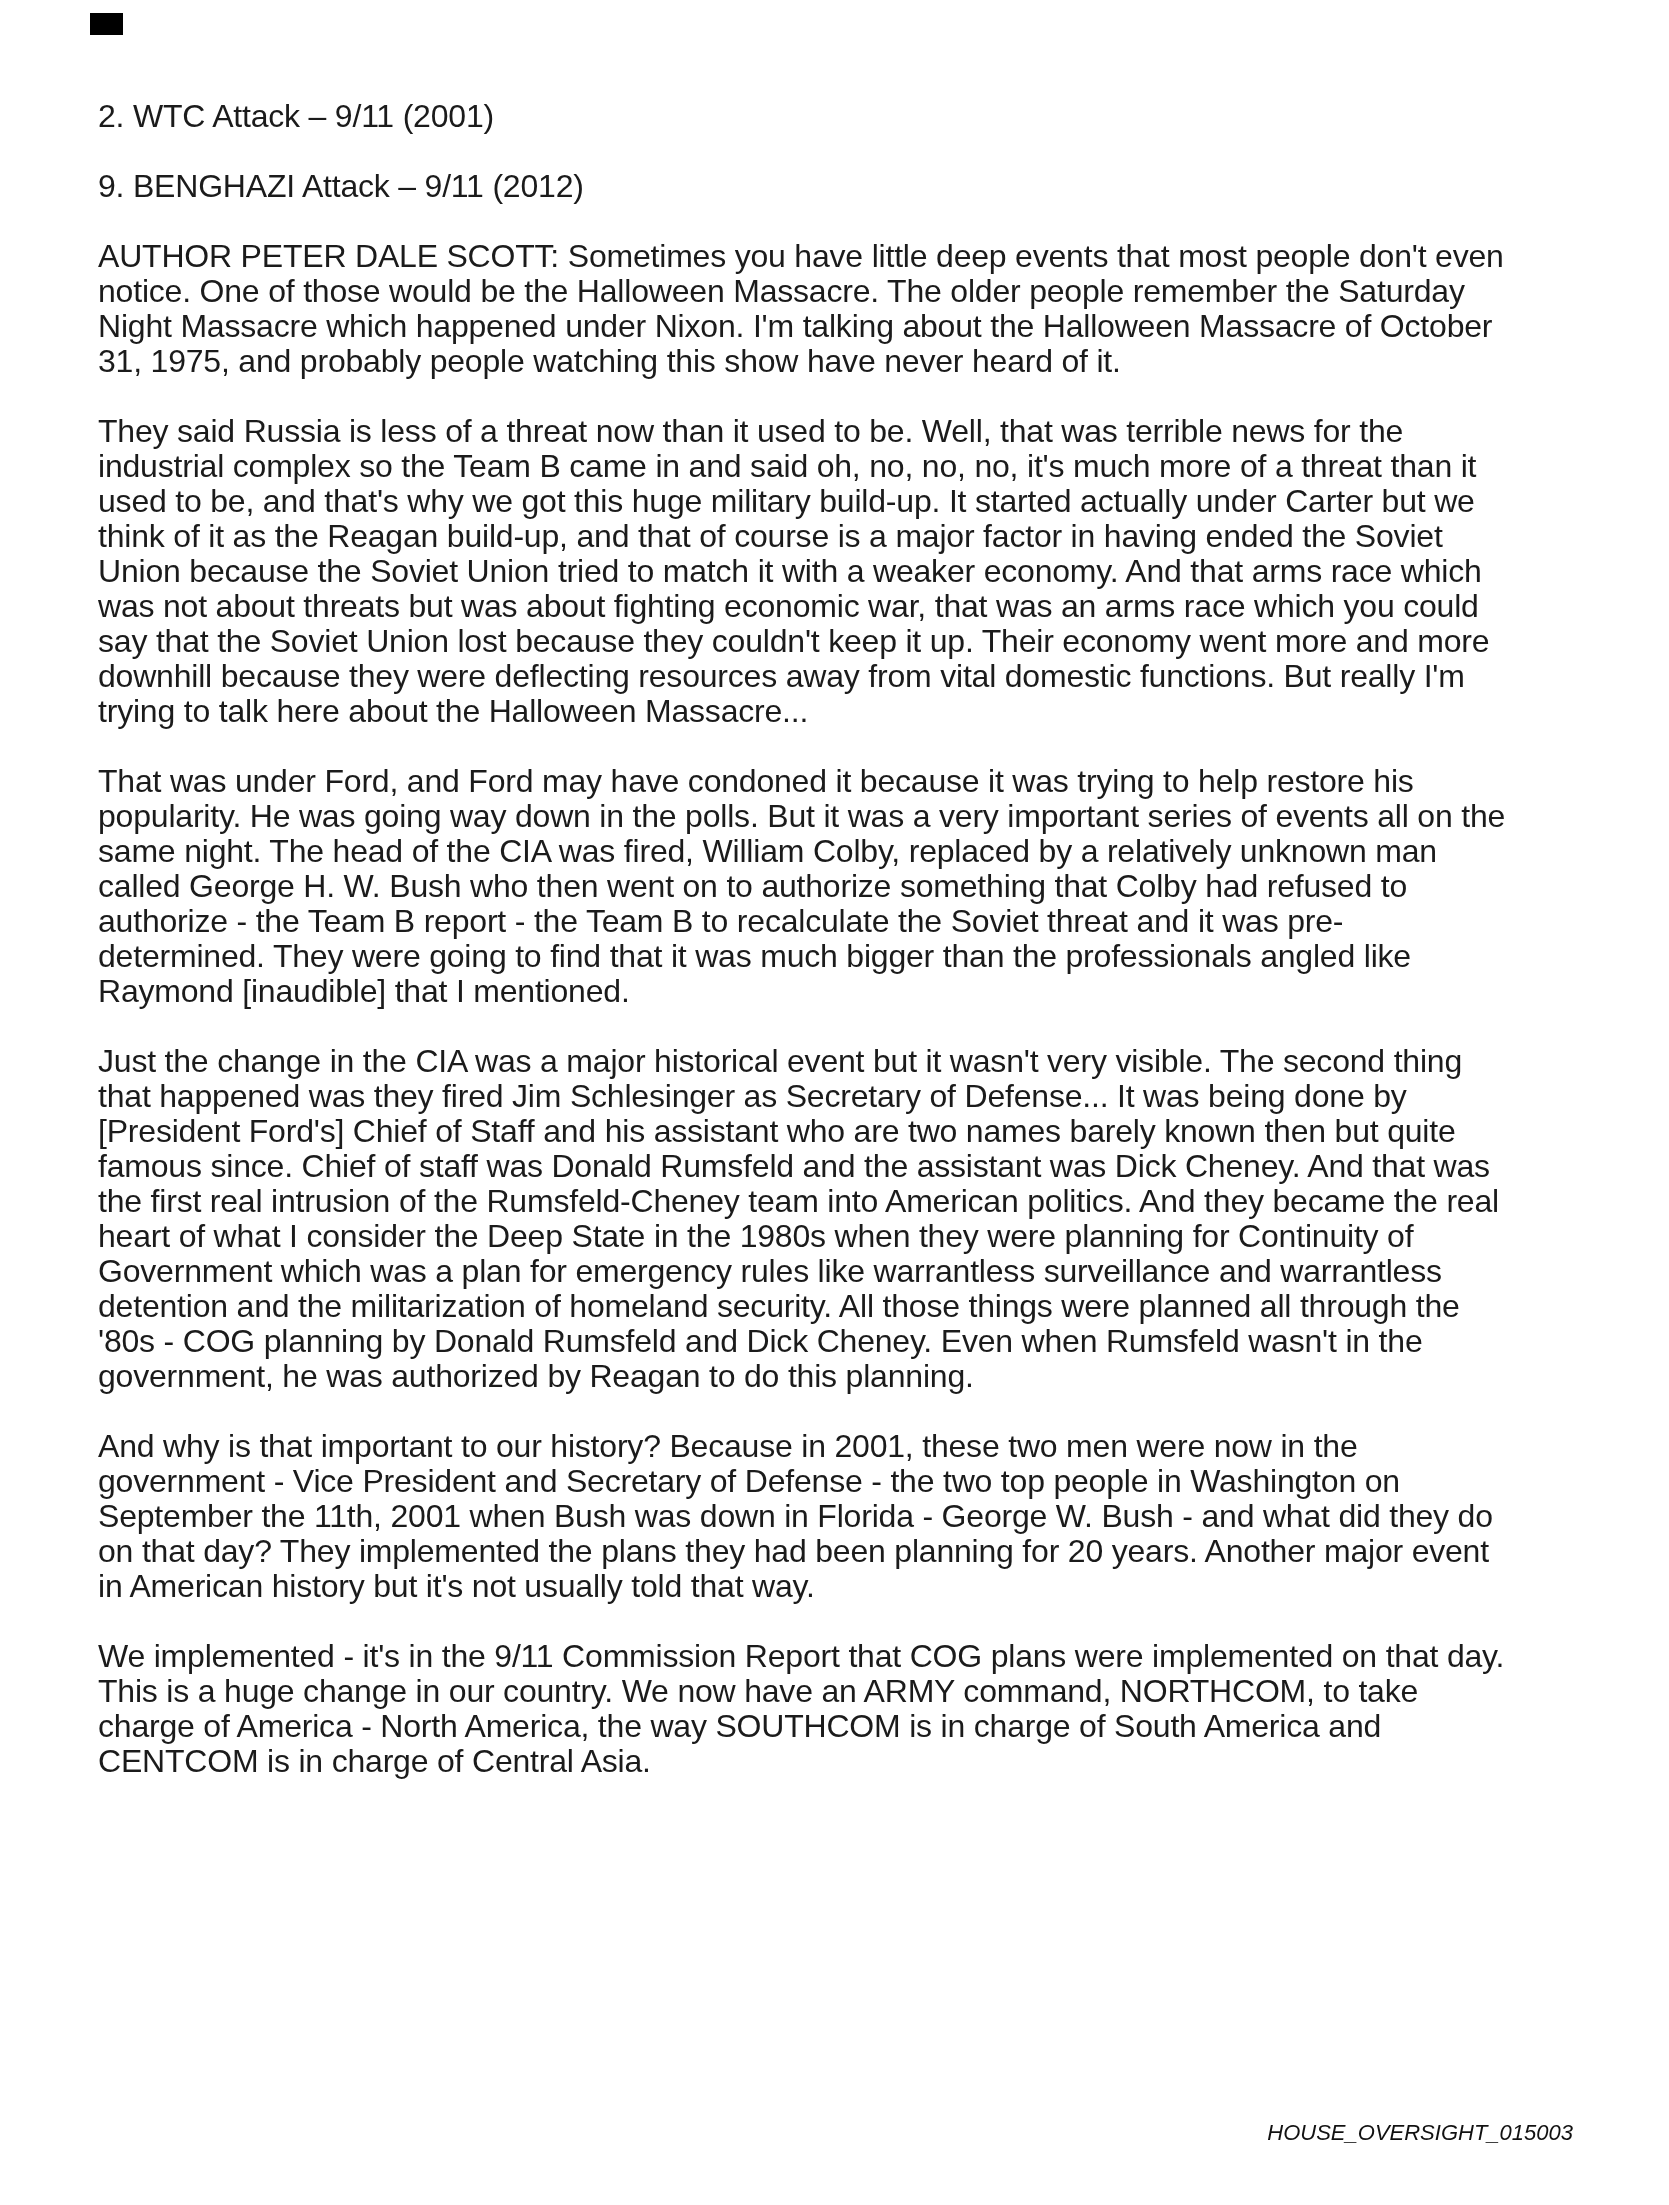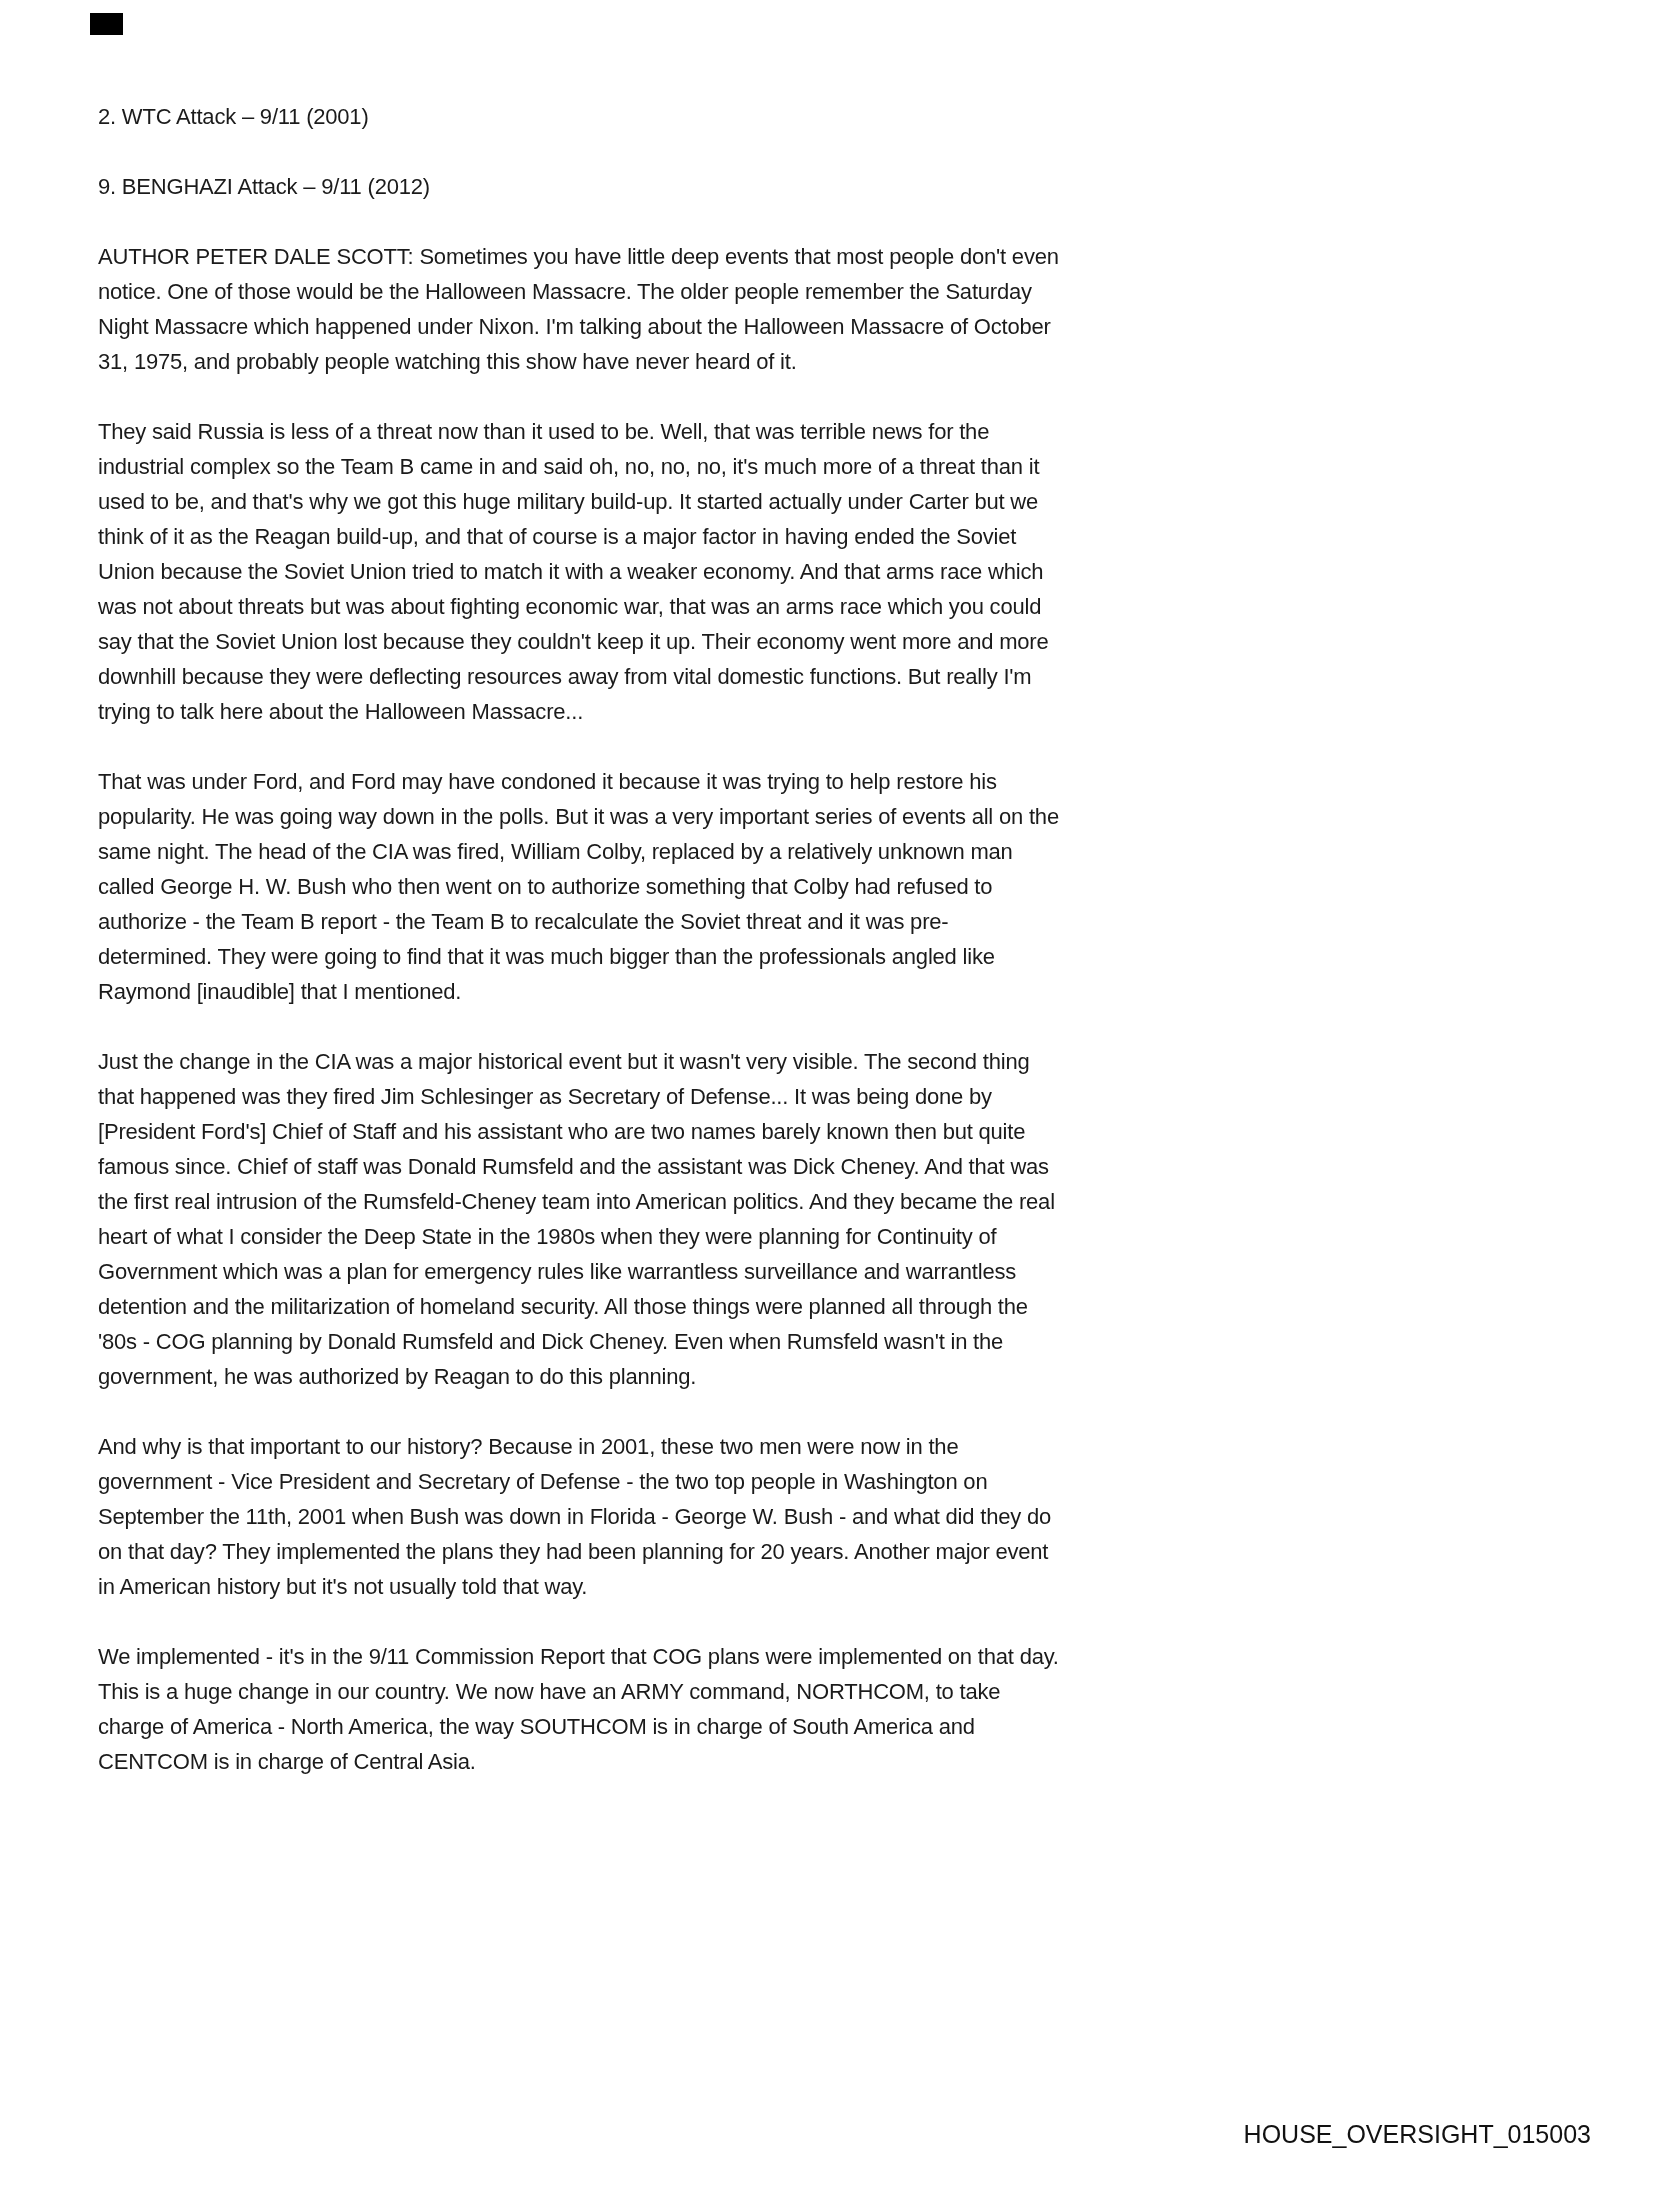--- a/index.html
+++ b/index.html
@@ -26,34 +26,35 @@
     background: #000000;
   }
   .text-block {
     position: absolute;
     left: 98px;
     top: 99px;
     width: 1506px;
   }
   .text-block p {
     margin: 0 0 35px 0;
-    font-size: 22px;
+    font-size: 32px;
     line-height: 35px;
     letter-spacing: -0.2px;
     white-space: pre-line;
     color: #1b1b1b;
   }
   .bates {
     position: absolute;
-    right: 78px;
+    right: 96px;
     top: 2120px;
-    font-size: 25px;
+    font-size: 22px;
     letter-spacing: 0px;
     color: #111111;
     white-space: nowrap;
+    font-style: italic;
   }
 </style>
 </head>
 <body>
 
 <div class="page">
 
   <div class="scan-artifact"></div>
 
   <div class="text-block">

